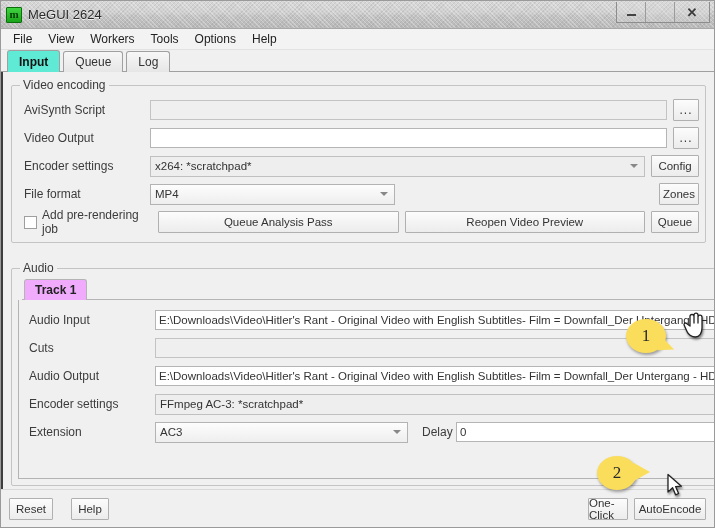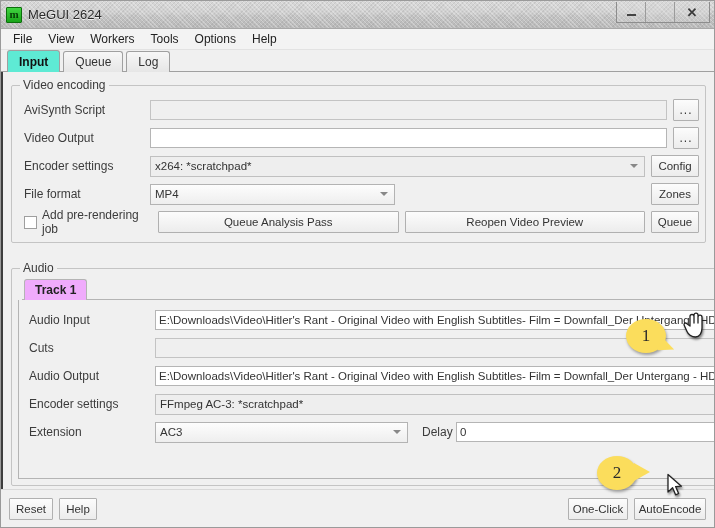--- a/index.html
+++ b/index.html
@@ -210,21 +210,21 @@
 
   
   #bottombar {
     position: absolute; left: 0; right: 0; bottom: 0;
     height: 38px;
     background: #f0f0f0;
     border-top: 1px solid #d9d9d9;
     display: flex; align-items: center;
     padding: 0 8px;
   }
-  #bottombar .left { display:flex; gap: 6px; justify-content: center; }
+  #bottombar .left { display:flex; gap: 18px; justify-content: center; }
   #bottombar .right { display:flex; gap: 6px; margin-left: auto; }
 
   
   .callout {
     position: absolute; z-index: 50;
     width: 40px; height: 34px;
     background: #fbdd5c;
     border-radius: 50%;
     display:flex; align-items:center; justify-content:center;
     font-size: 17px; color: #2a2a2a;
@@ -317,21 +317,21 @@
         <div class="btn" style="width:48px;padding:0">Config</div>
       </div>
 
       <div class="row">
         <div class="lbl">File format</div>
         <div class="combo" style="flex:0 0 245px">
           <span>MP4</span>
           <span class="arrow"></span>
         </div>
         <div style="flex:1 1 auto"></div>
-        <div class="btn" style="width:48px;padding:0">Zones</div>
+        <div class="btn" style="width:40px;padding:0">Zones</div>
       </div>
 
       <div class="row">
         <div class="chk">
           <span class="box"></span>
           <span>Add pre-rendering job</span>
         </div>
         <div class="btn" style="flex:1 1 0;margin-right:6px">Queue Analysis Pass</div>
         <div class="btn" style="flex:1 1 0;margin-right:6px">Reopen Video Preview</div>
         <div class="btn" style="width:48px;padding:0">Queue</div>
@@ -398,21 +398,21 @@
       </div>
     </fieldset>
   </div>
 
   <div id="bottombar">
     <div class="left">
       <div class="btn" style="width:44px;padding:0">Reset</div>
       <div class="btn" style="width:38px;padding:0">Help</div>
     </div>
     <div class="right">
-      <div class="btn" style="width:60px;padding:0">One-Click</div>
+      <div class="btn" style="width:40px;padding:0">One-Click</div>
       <div class="btn" style="width:72px;padding:0">AutoEncode</div>
     </div>
   </div>
 
   <div class="callout" id="callout-1">
     <span>1</span>
     <span class="tail"></span>
   </div>
   <div class="callout" id="callout-2">
     <span>2</span>

